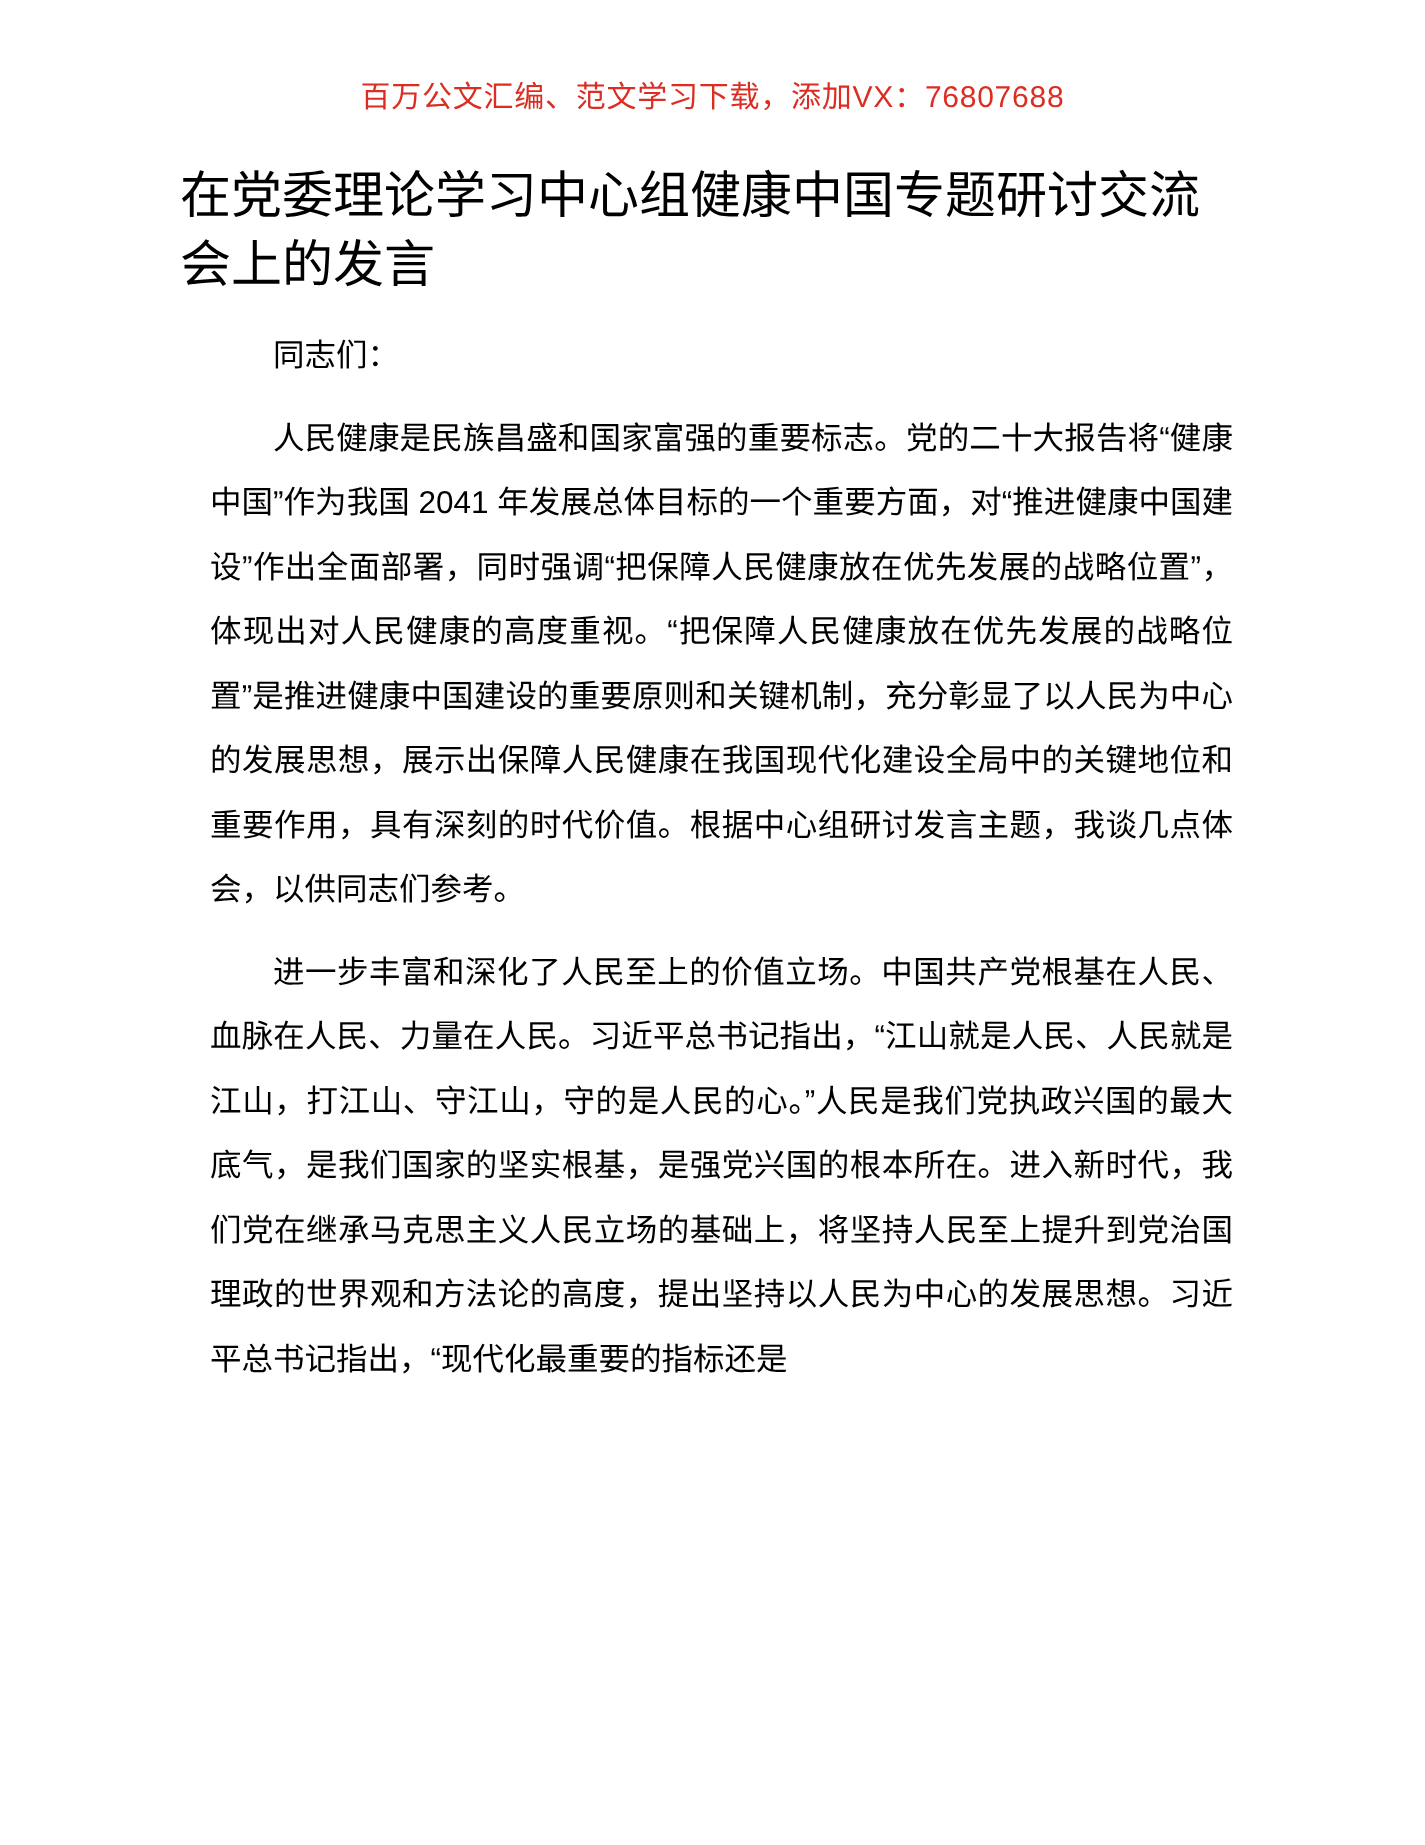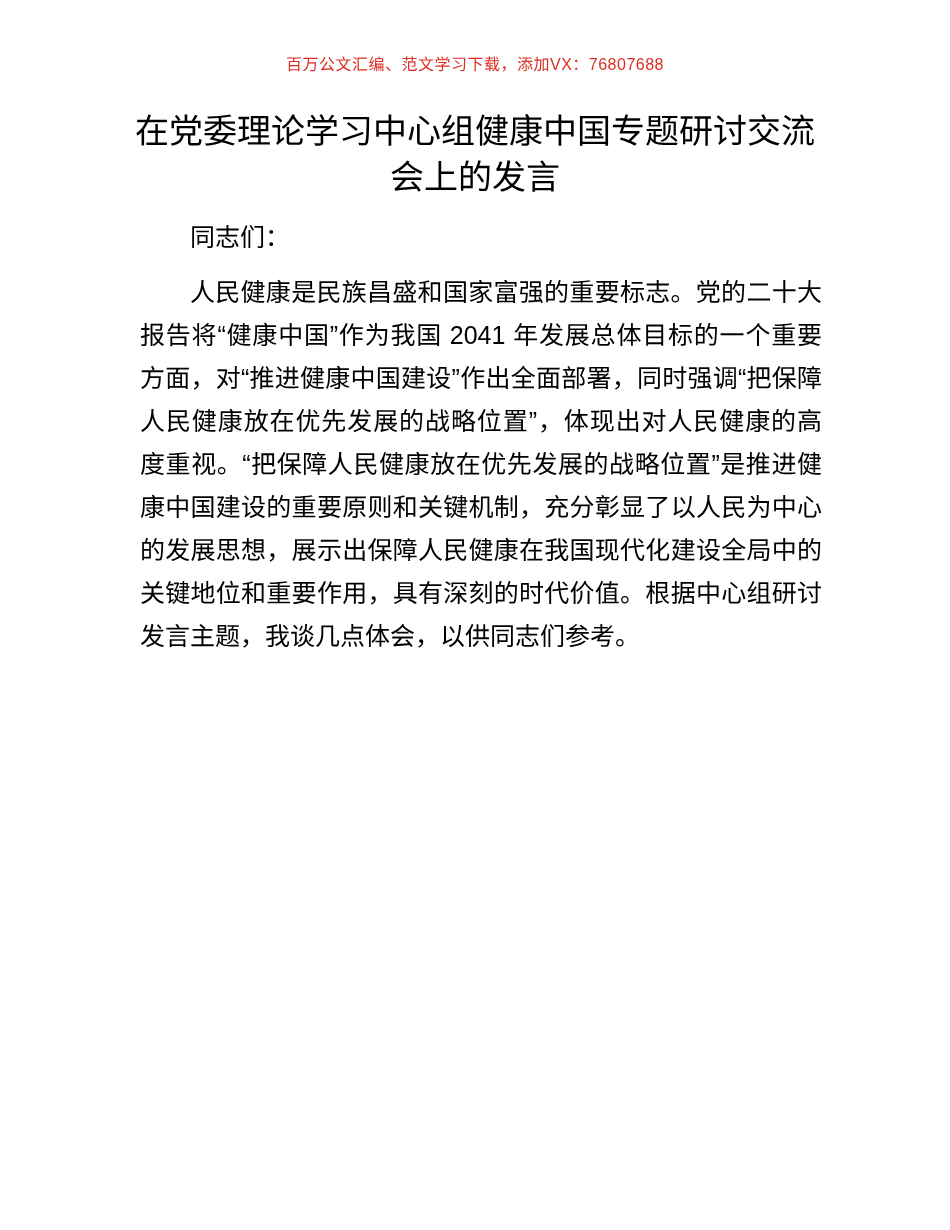--- a/index.html
+++ b/index.html
@@ -12,36 +12,36 @@
   .page {
     position: relative;
     width: 950px;
     height: 1230px;
     background: #ffffff;
     overflow: hidden;
   }
   .watermark {
     margin-top: 52px;
     text-align: center;
-    font-size: 16px;
+    font-size: 20px;
     line-height: 26px;
     letter-spacing: 0.5px;
     font-weight: 400;
   }
   .doc-title {
     margin: 30px 120px 0 120px;
-    text-align: center;
+    text-align: left;
     font-size: 34px;
     line-height: 46px;
     font-weight: 400;
     color: #000000;
   }
   .doc-body {
     margin: 16px 128px 0 140px;
-    font-size: 25px;
+    font-size: 21px;
     line-height: 43px;
     color: #000000;
     text-align: justify;
     text-justify: inter-ideograph;
   }
   .doc-body p {
     text-indent: 2em;
     margin-bottom: 12px;
   }
   .doc-body p.heading {
@@ -52,14 +52,15 @@
 <body>
 
 <div class="page">
   <div class="watermark" style="color: rgb(220, 45, 35);">百万公文汇编、范文学习下载，添加VX：76807688</div>
 
   <h1 class="doc-title">在党委理论学习中心组健康中国专题研讨交流会上的发言</h1>
 
   <div class="doc-body">
       <p class="salutation">同志们：</p>
       <p class="body">人民健康是民族昌盛和国家富强的重要标志。党的二十大报告将“健康中国”作为我国 2041 年发展总体目标的一个重要方面，对“推进健康中国建设”作出全面部署，同时强调“把保障人民健康放在优先发展的战略位置”，体现出对人民健康的高度重视。“把保障人民健康放在优先发展的战略位置”是推进健康中国建设的重要原则和关键机制，充分彰显了以人民为中心的发展思想，展示出保障人民健康在我国现代化建设全局中的关键地位和重要作用，具有深刻的时代价值。根据中心组研讨发言主题，我谈几点体会，以供同志们参考。</p>
+      <p class="body">进一步丰富和深化了人民至上的价值立场。中国共产党根基在人民、血脉在人民、力量在人民。习近平总书记指出，“江山就是人民、人民就是江山，打江山、守江山，守的是人民的心。”人民是我们党执政兴国的最大底气，是我们国家的坚实根基，是强党兴国的根本所在。进入新时代，我们党在继承马克思主义人民立场的基础上，将坚持人民至上提升到党治国理政的世界观和方法论的高度，提出坚持以人民为中心的发展思想。习近平总书记指出，“现代化最重要的指标还是</p>
     </div>
 </div>
 
 </body></html>

